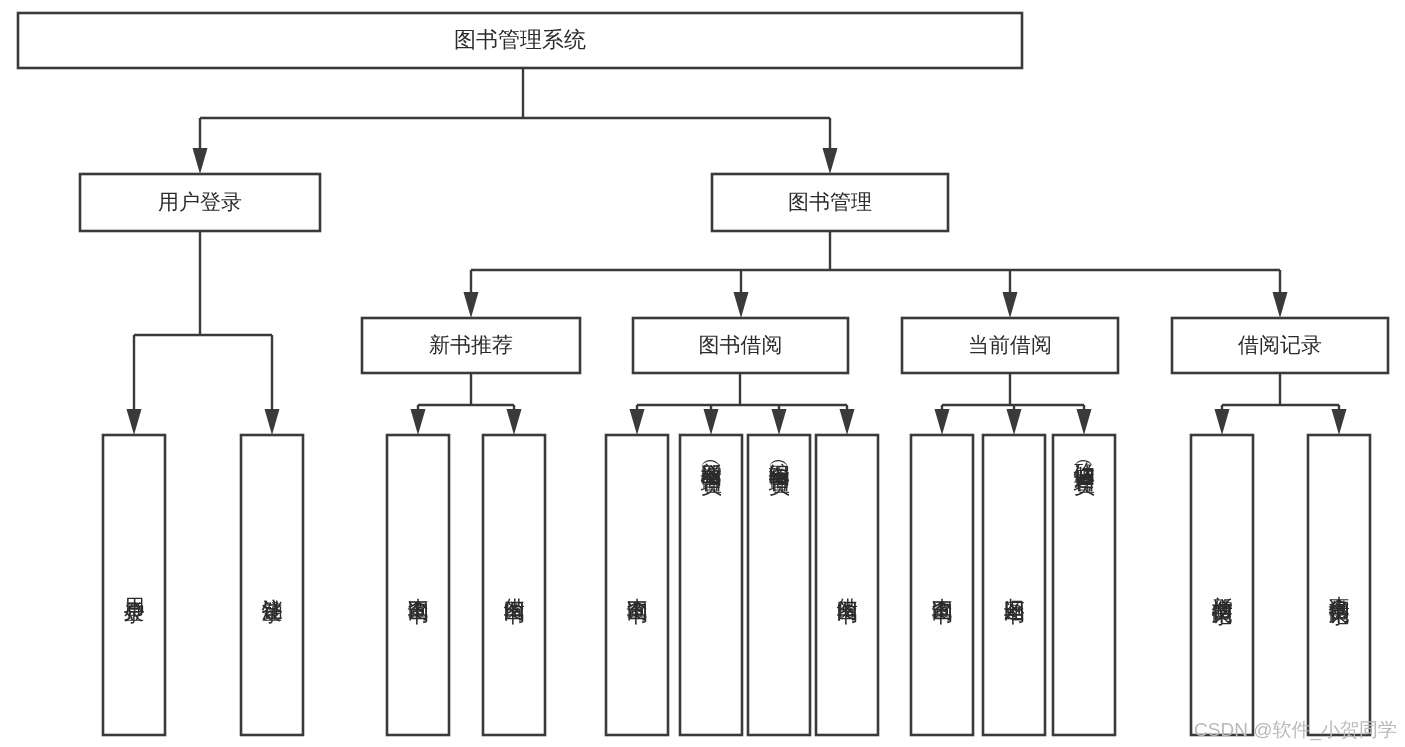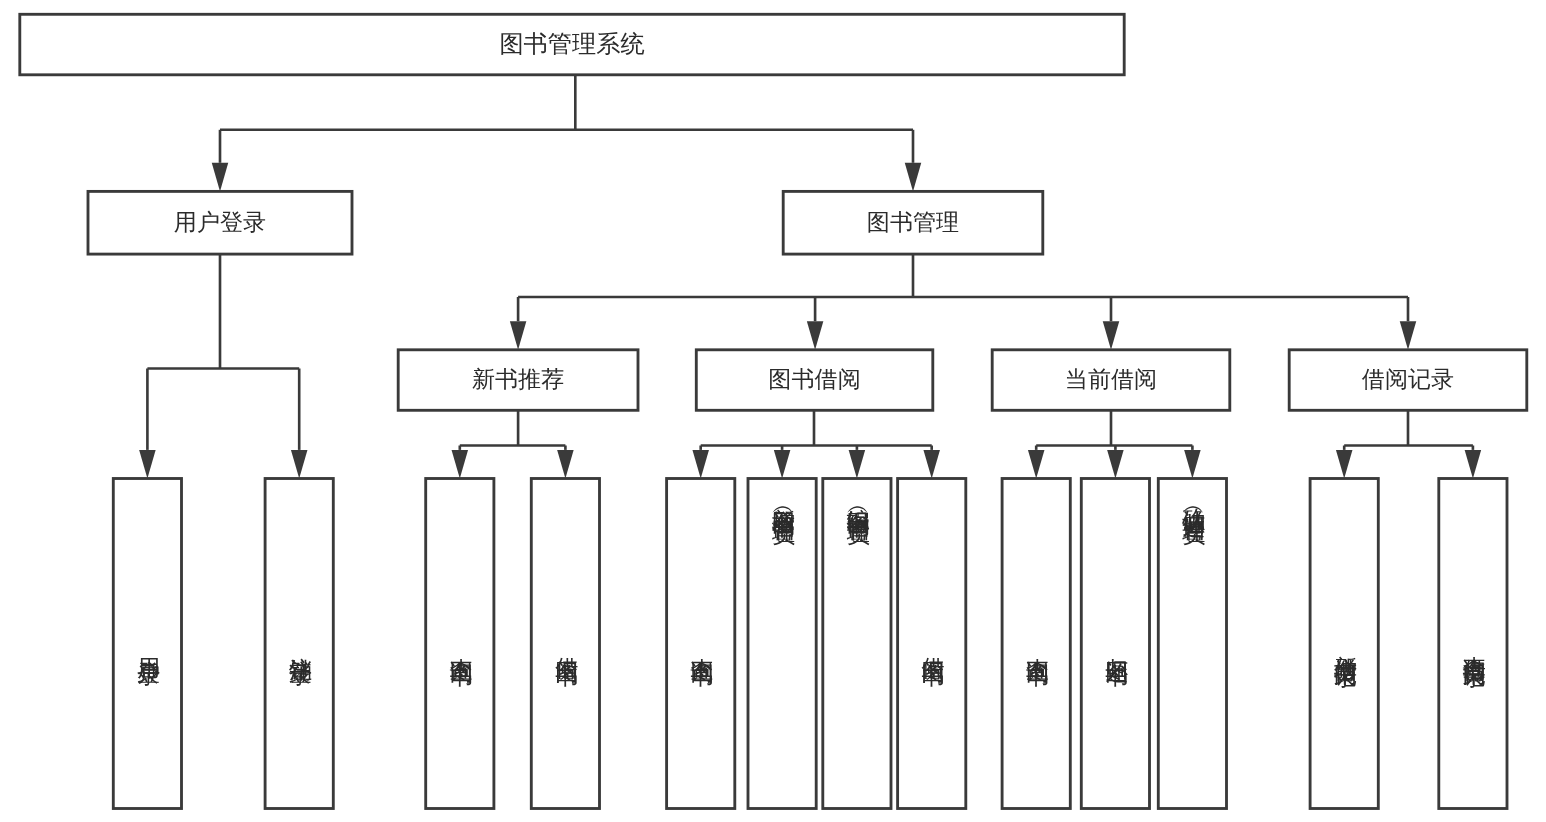--- a/index.html
+++ b/index.html
@@ -249,13 +249,14 @@
       <div class="vert-label-wrap" style="left: 1053px; top: 435px; width: 62px; height: 300px; align-items: flex-start; padding-top: 10px;">
         <span class="vert-label">确认归还（管理员）</span>
       </div>
       <div class="vert-label-wrap" style="left: 1191px; top: 435px; width: 62px; height: 300px; align-items: center; padding-top: 0px;">
         <span class="vert-label">新增借阅记录</span>
       </div>
       <div class="vert-label-wrap" style="left: 1308px; top: 435px; width: 62px; height: 300px; align-items: center; padding-top: 0px;">
         <span class="vert-label">查询借阅记录</span>
       </div>
     </div>
+  <div id="watermark">CSDN @软件_小贺同学</div>
 </div>
 
 </body></html>

